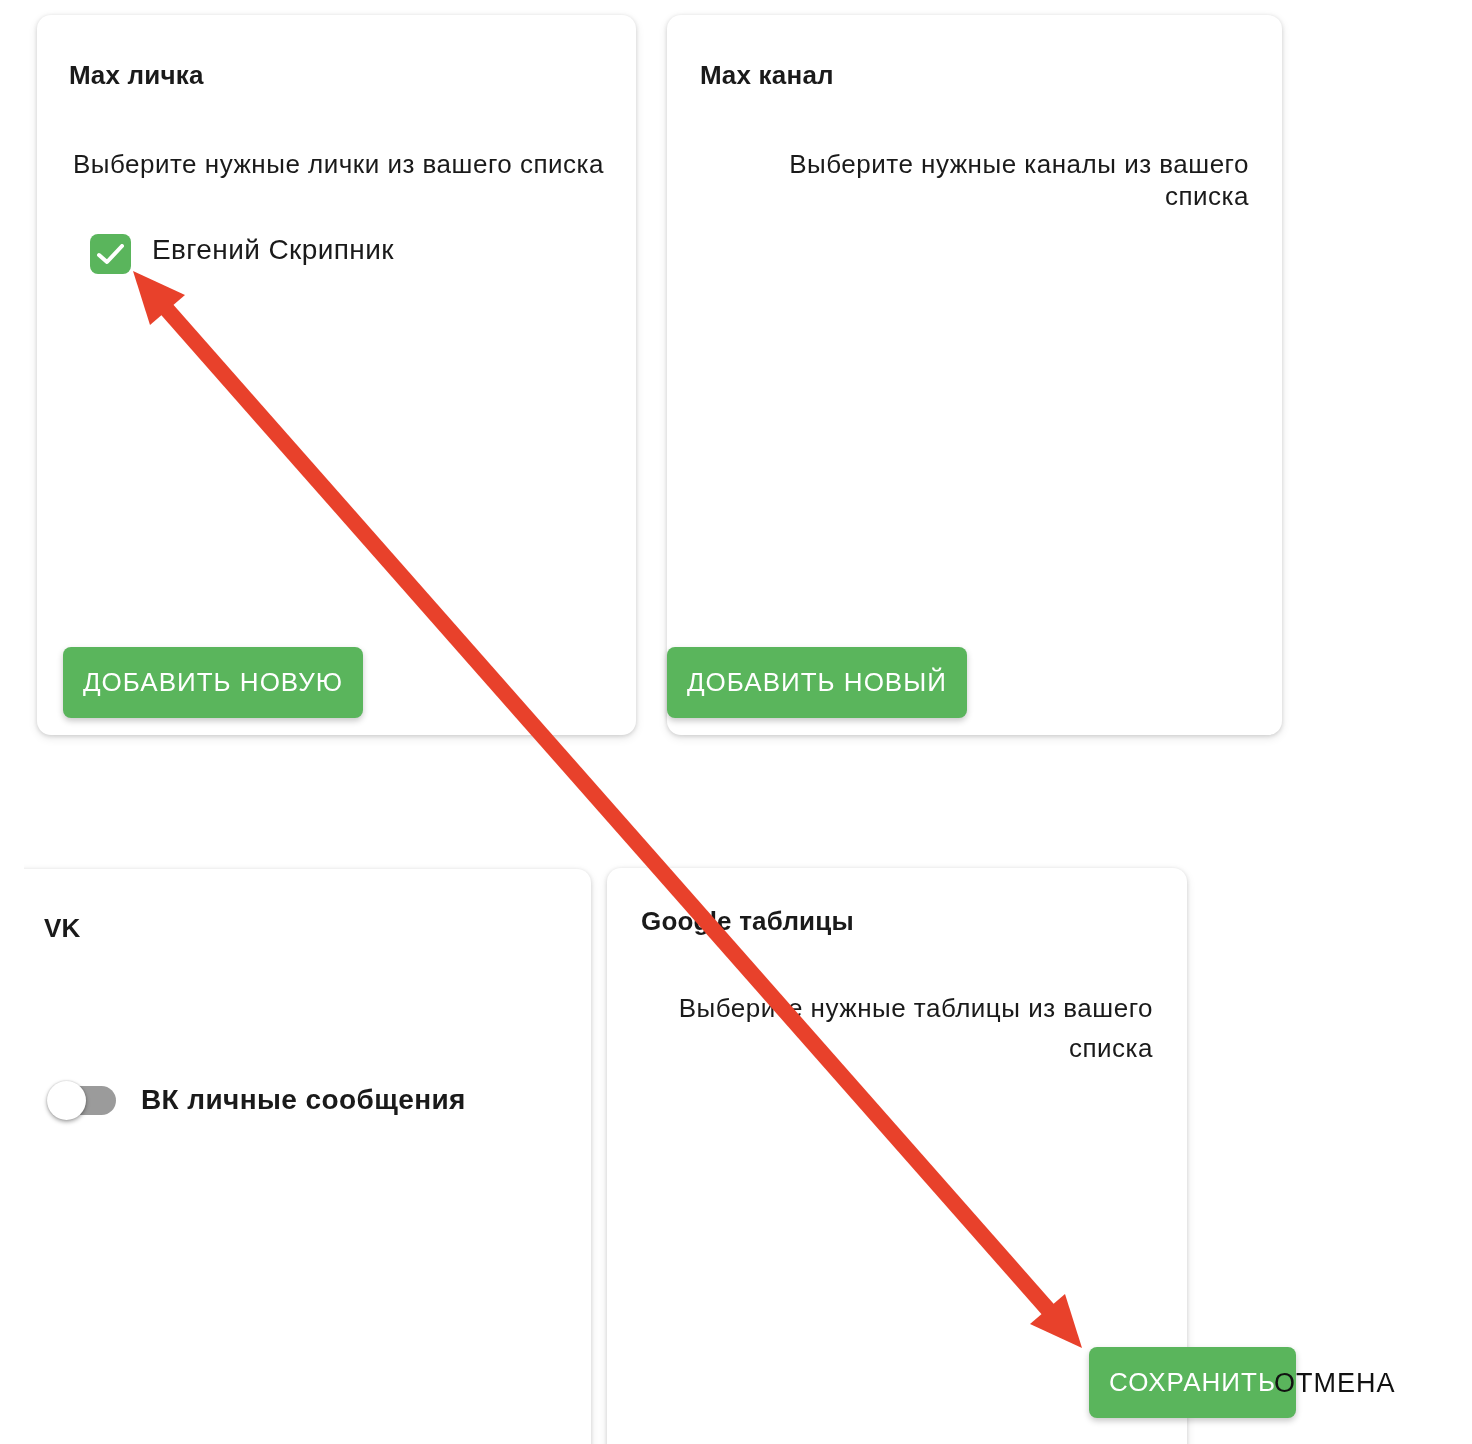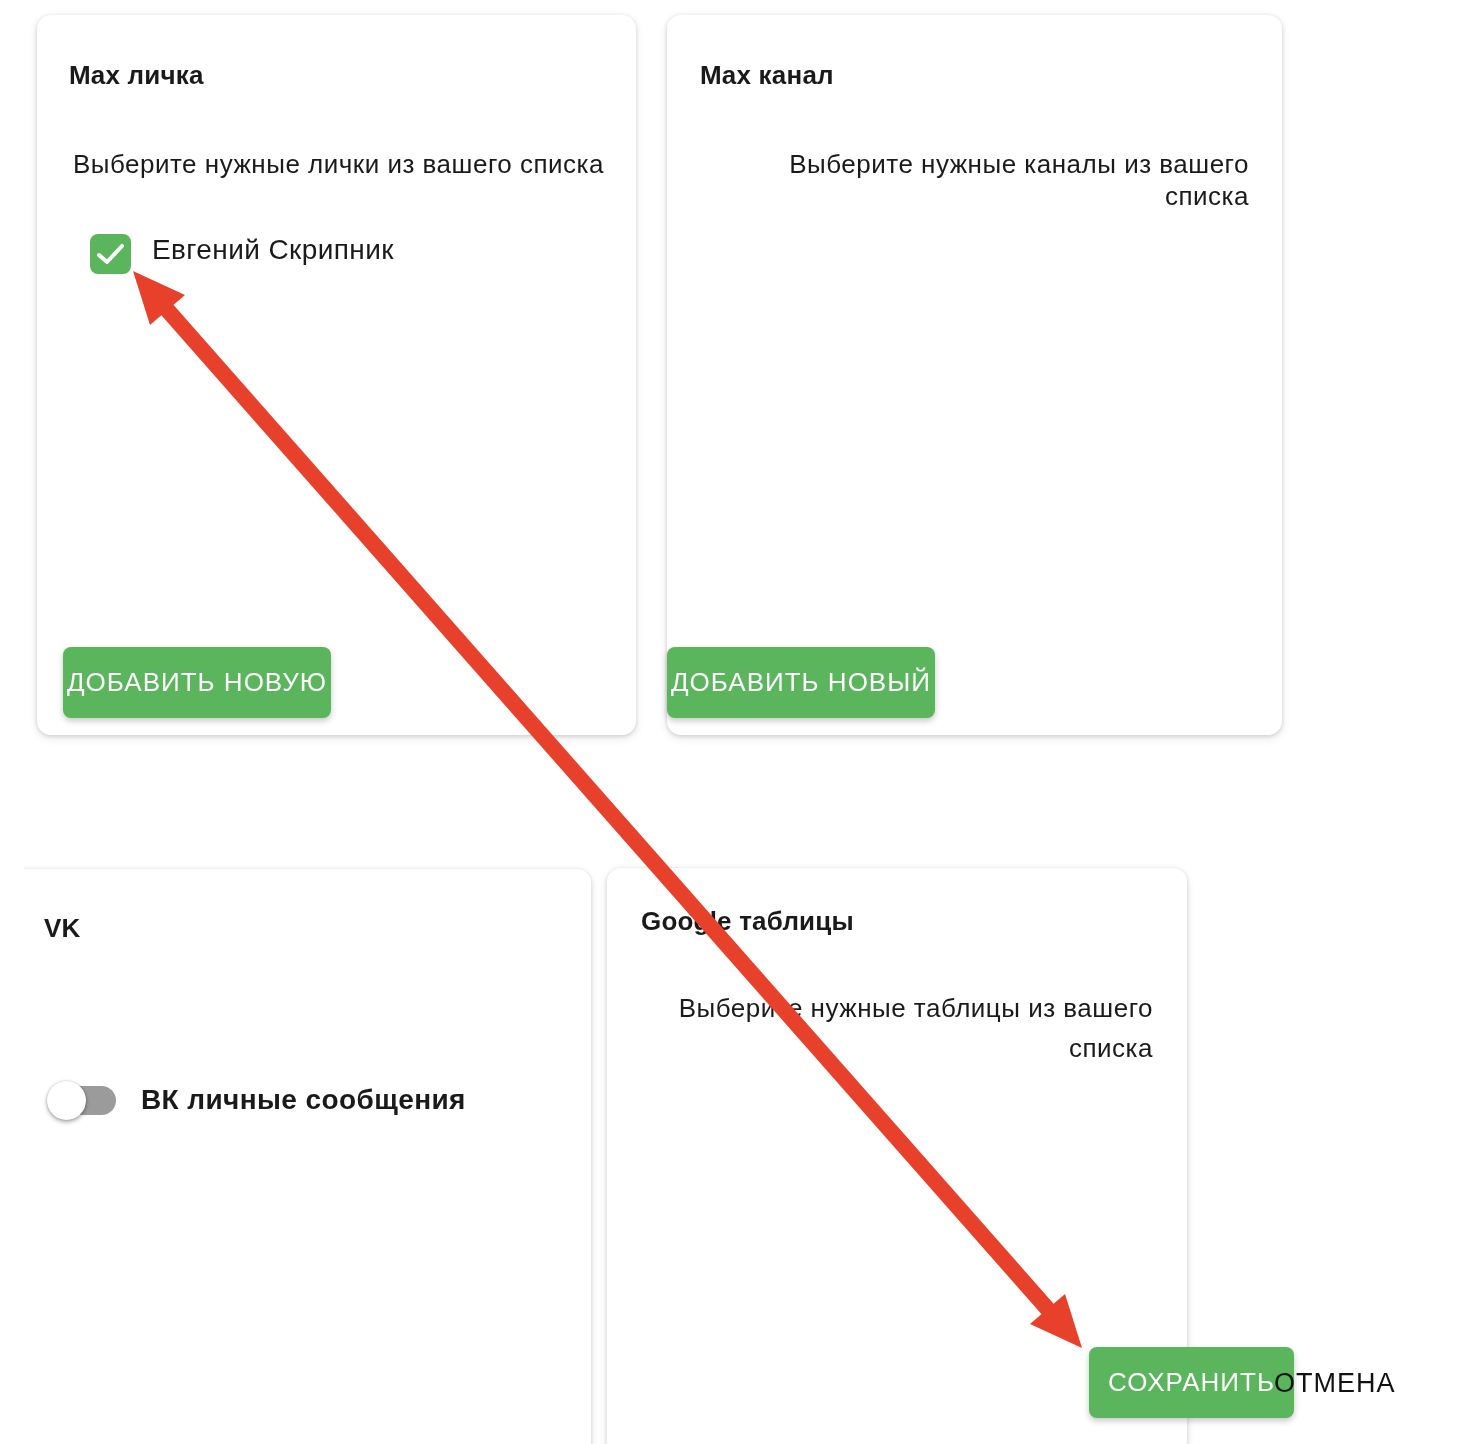--- a/index.html
+++ b/index.html
@@ -71,21 +71,21 @@
     width: 39px; height: 39px; border-radius: 50%;
     background: #ffffff;
     box-shadow: 0 2px 4px rgba(0,0,0,0.35), 0 0 2px rgba(0,0,0,0.2);
   }
   .toggle-label { font-size: 28px; letter-spacing: 0.4px; margin-left: 21px; }
 
   
   .btn-green {
     background: var(--green); color: #ffffff;
     border: none; border-radius: 8px;
-    height: 71px; padding: 0 4px;
+    height: 71px; padding: 0 20px;
     font-family: "Liberation Sans", sans-serif;
     font-size: 26px; font-weight: 500; letter-spacing: 1px;
     box-shadow: 0 3px 6px rgba(0,0,0,0.22);
     cursor: pointer; white-space: nowrap;
   }
   .card .btn-green { position: absolute; bottom: 17px; }
   #card-max-lichka .btn-green { left: 26px; }
   #card-max-kanal  .btn-green { left: 0; }
 
   #save-btn {

